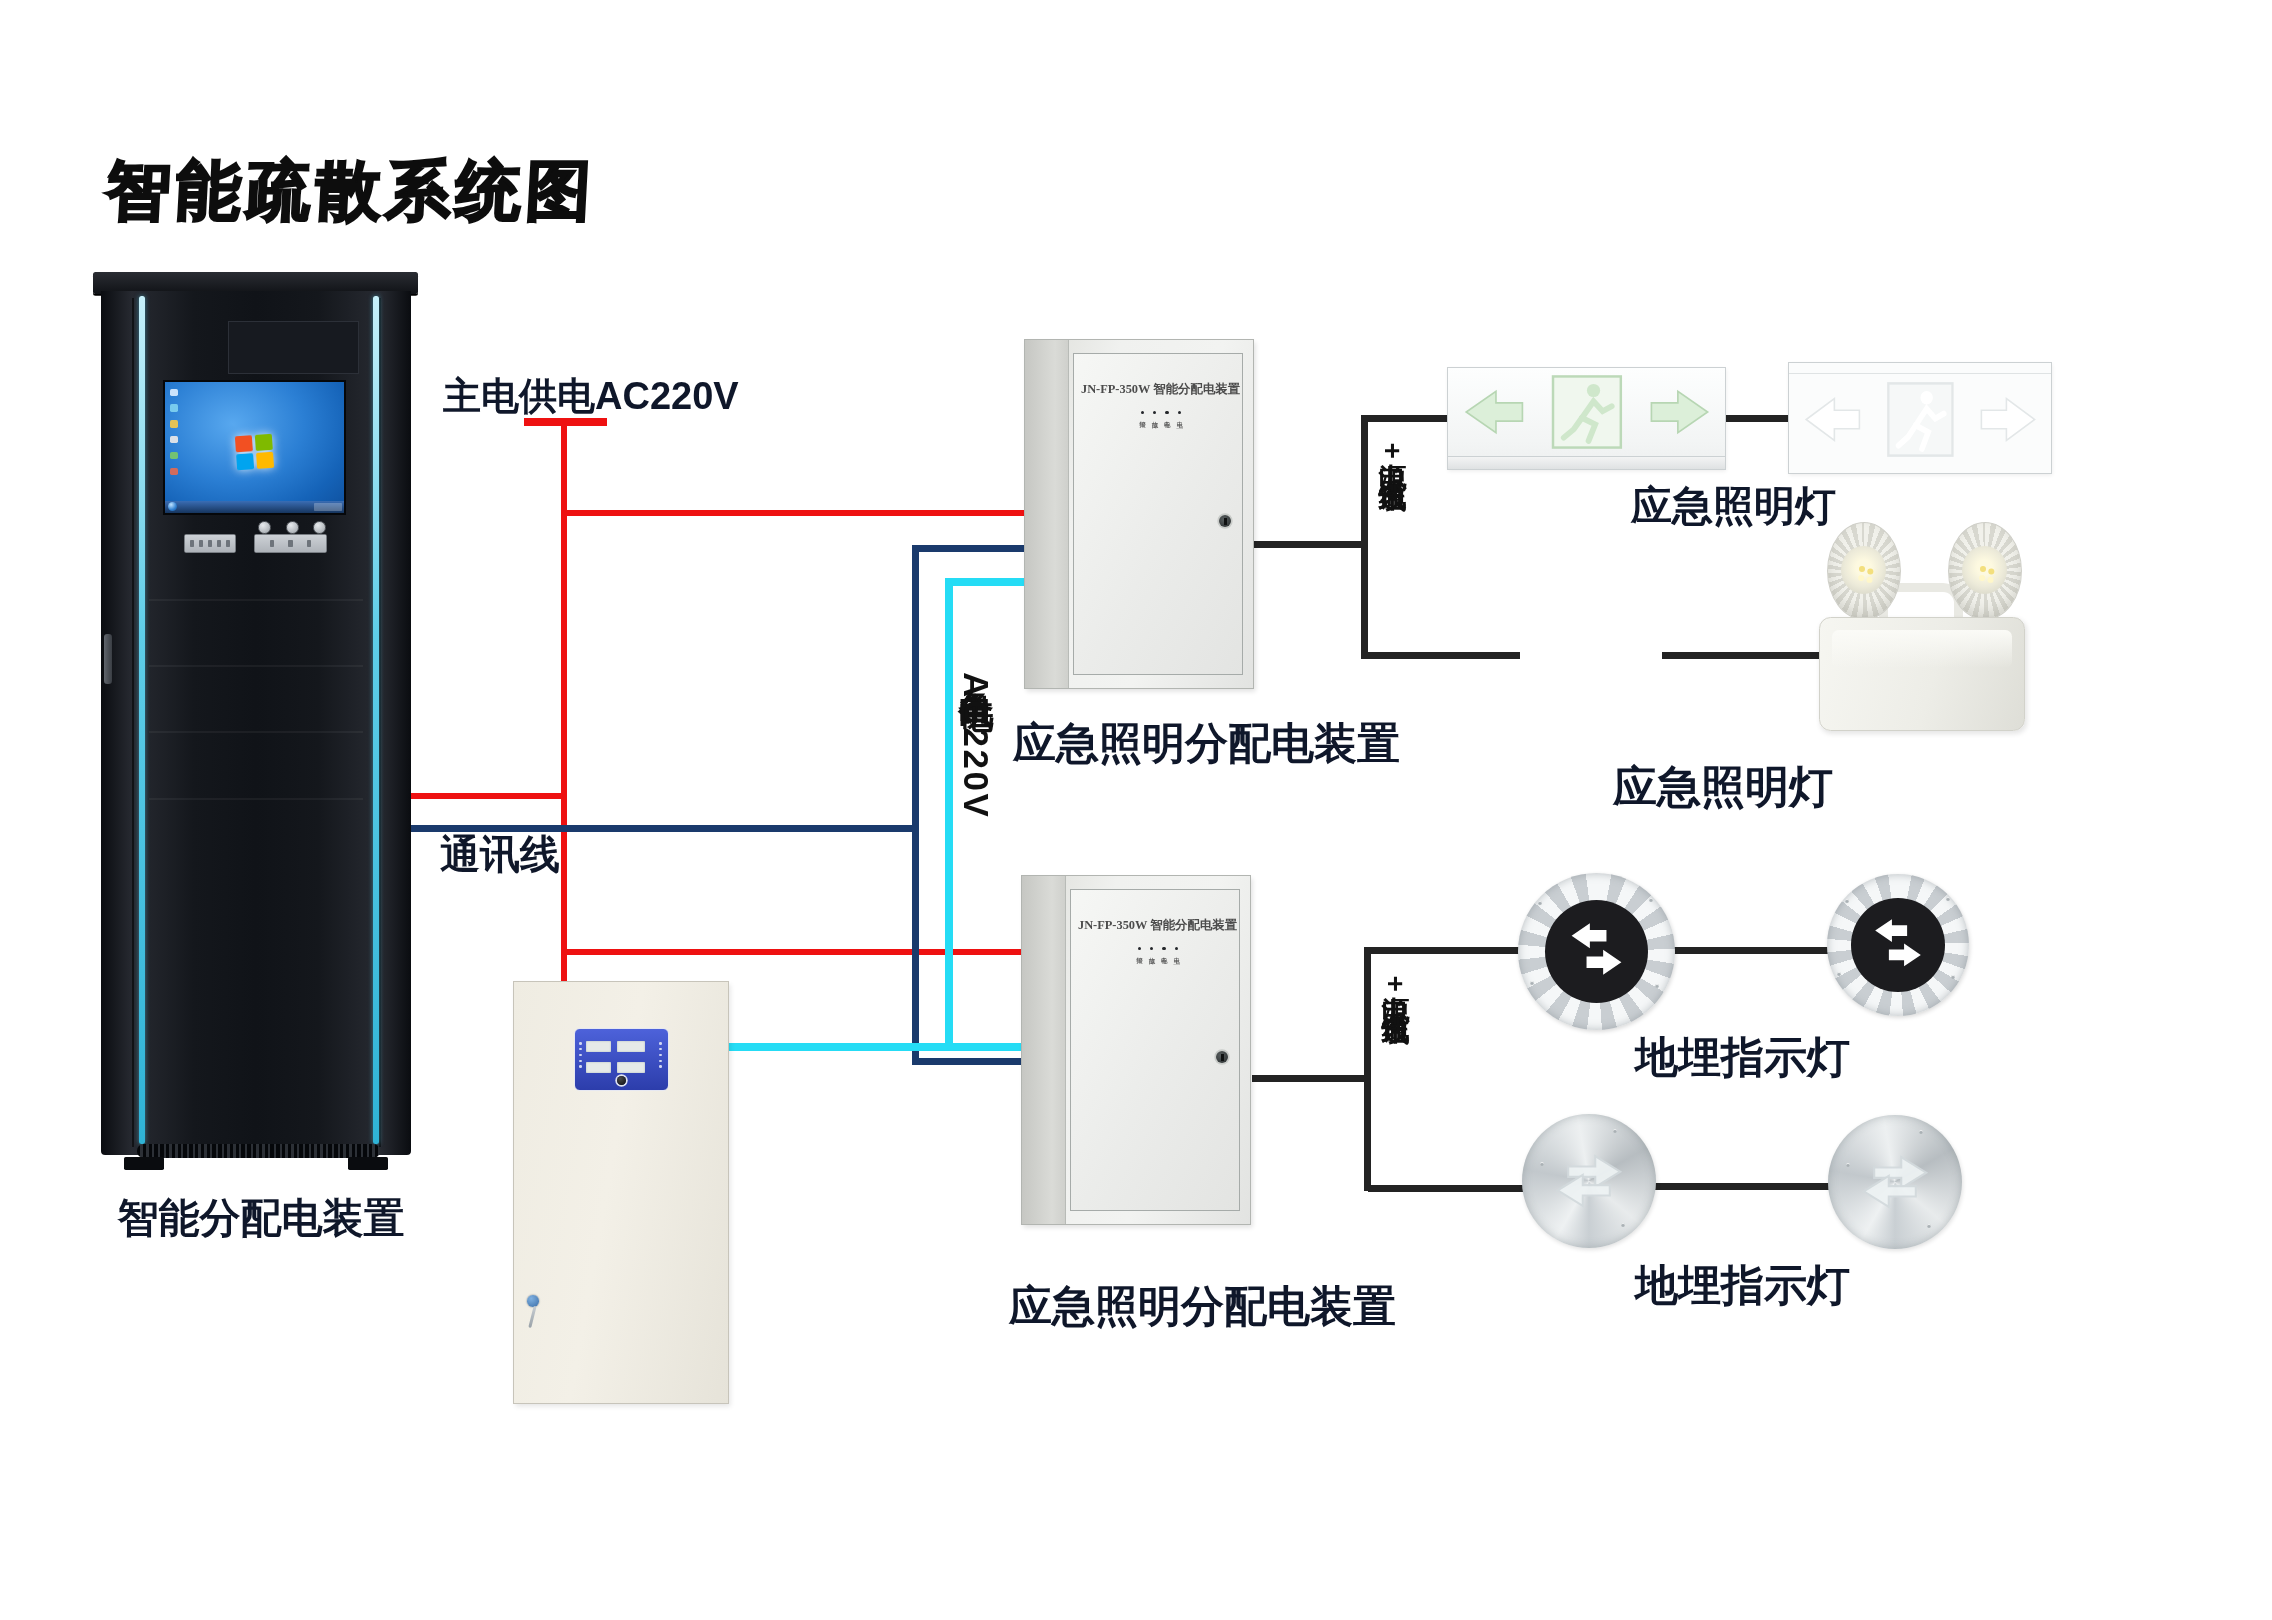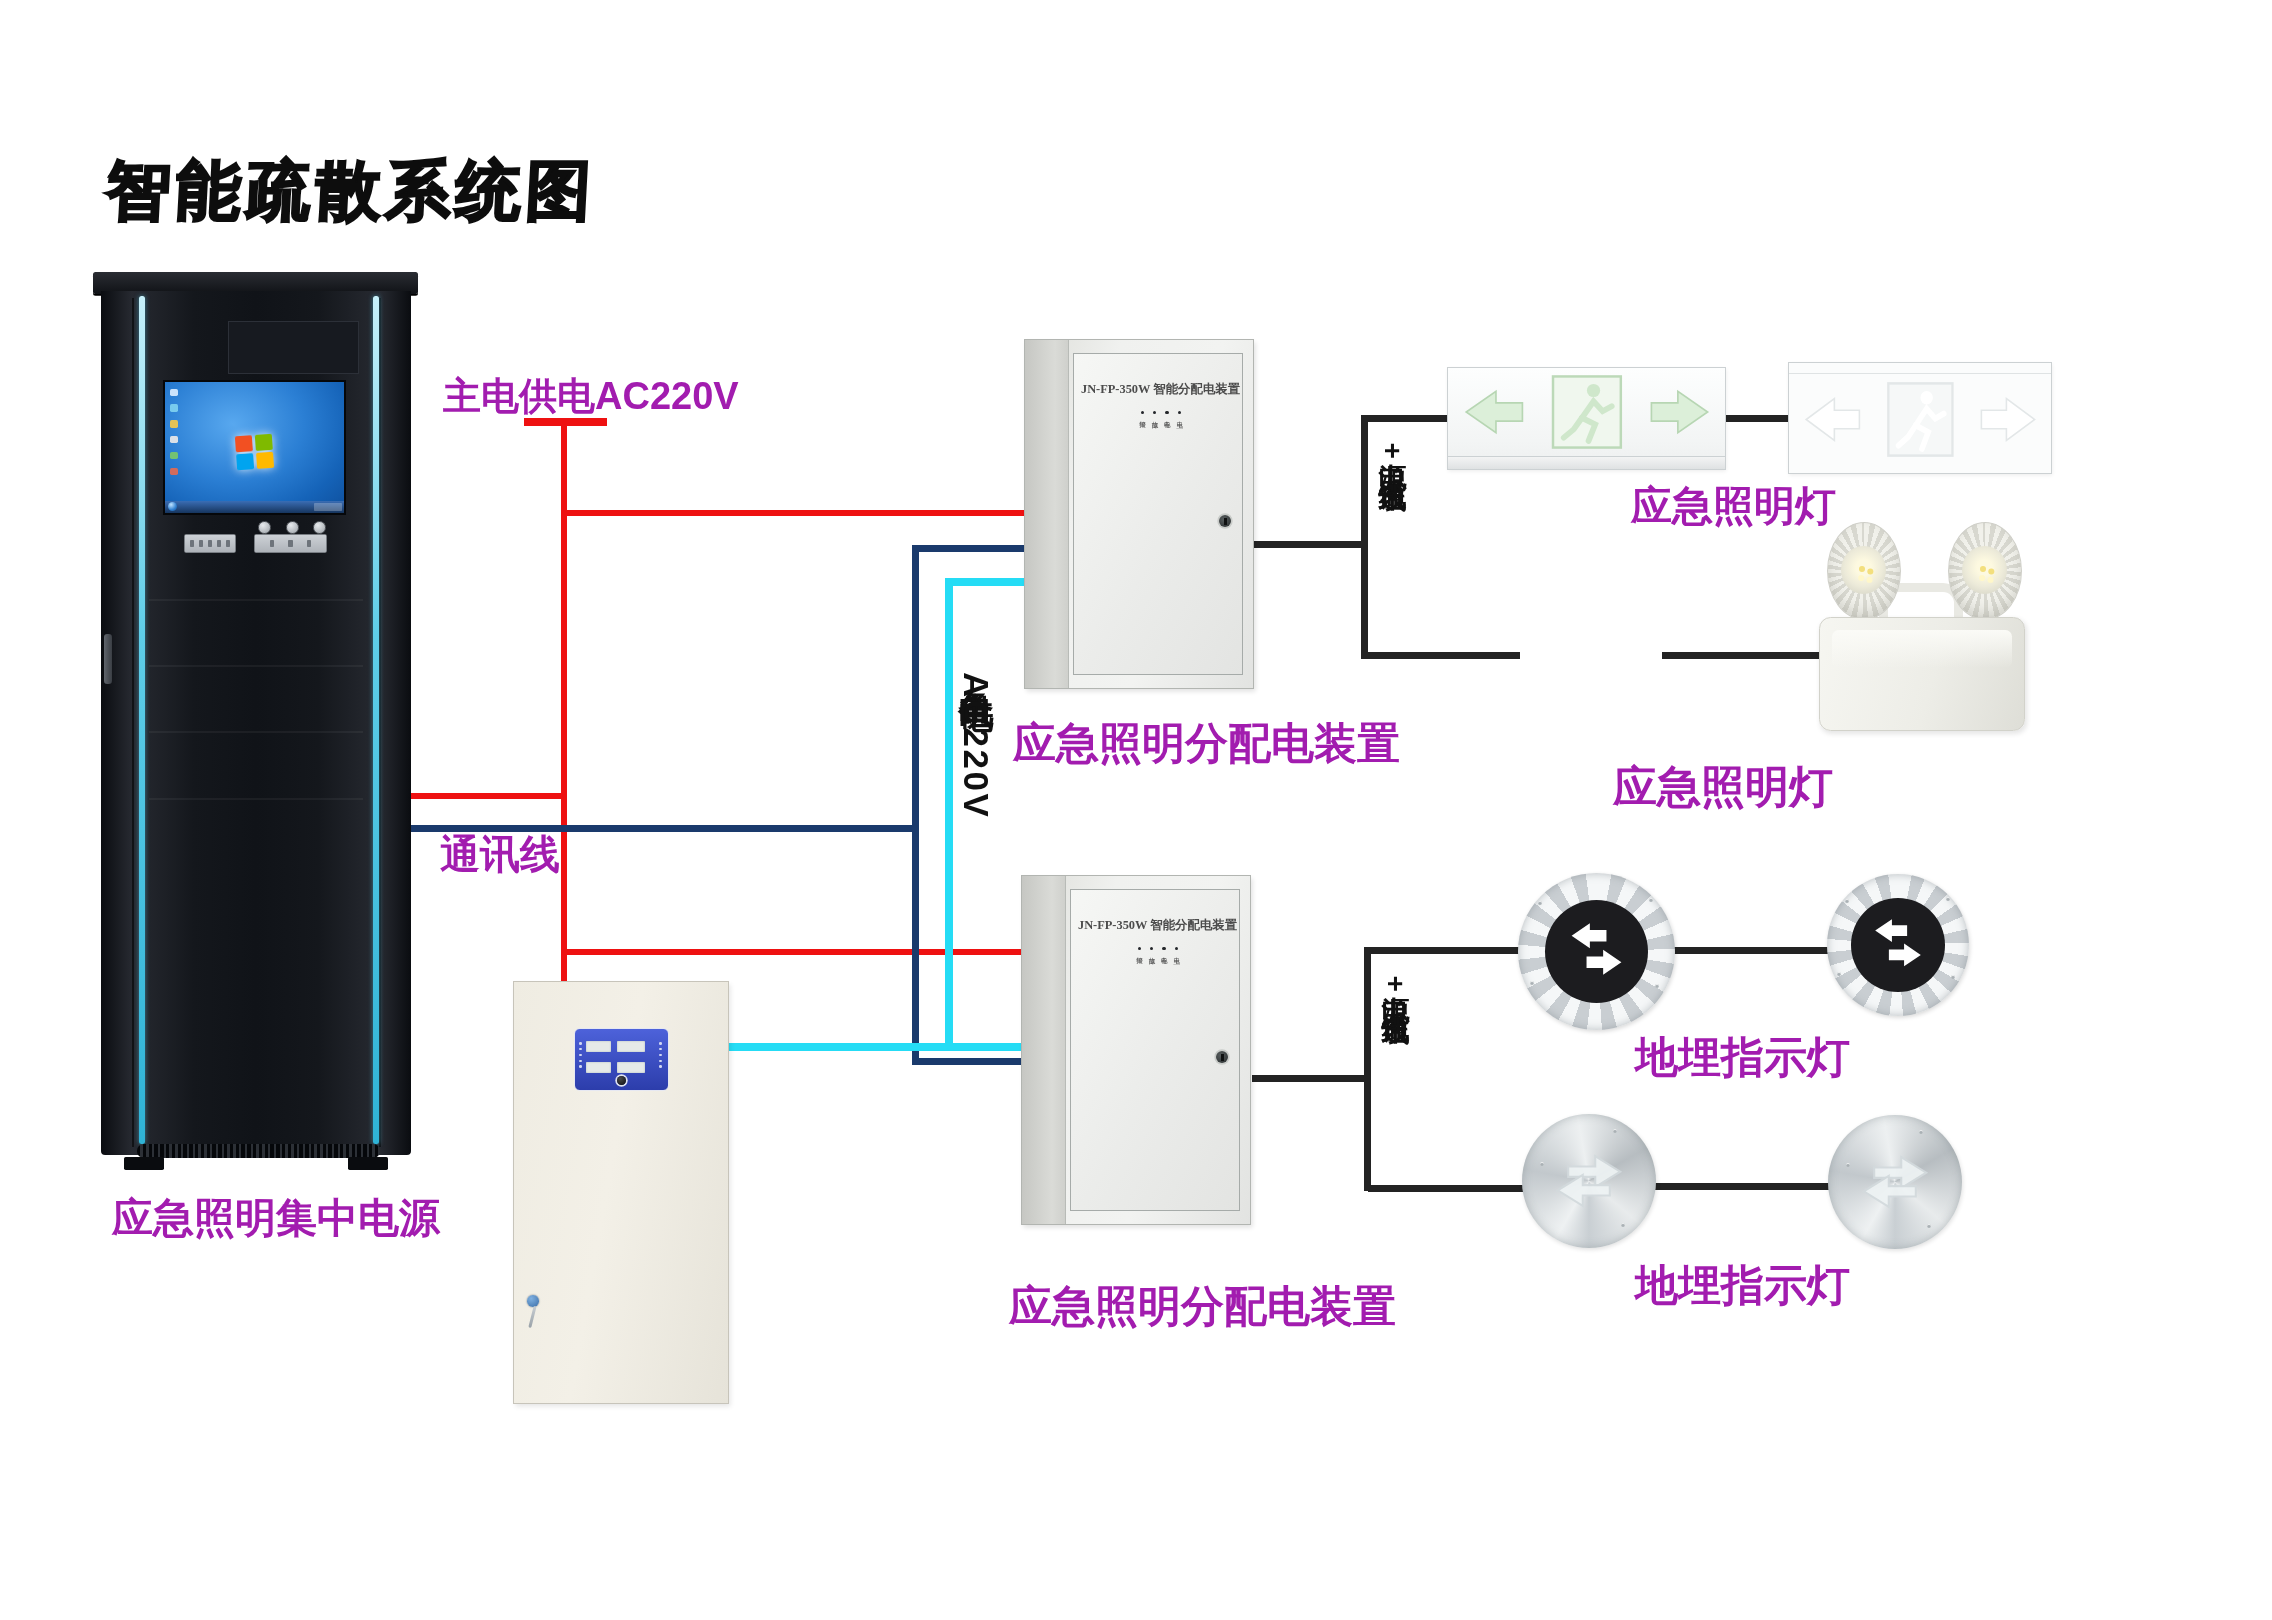--- a/index.html
+++ b/index.html
@@ -1,20 +1,20 @@
 <!DOCTYPE html>
 <html style="font-size:13.2px"><head>
 <meta charset="utf-8">
 <style>
   html,body{margin:0;padding:0;background:#fff;}
   #canvas{position:relative;width:2273px;height:1620px;background:#fff;overflow:hidden;
           font-family:"Liberation Sans",sans-serif;color:#1a1a1a;}
   .abs{position:absolute;}
   .wire{position:absolute;}
-  .caption{position:absolute;font-weight:600;color:#a21caf;white-space:nowrap;}
+  .caption{position:absolute;font-weight:600;color:#0f172a;white-space:nowrap;}
   .vtext{position:absolute;writing-mode:vertical-rl;text-orientation:mixed;font-weight:600;color:#111;white-space:nowrap;}
 
   
   #title{position:absolute;left:106px;top:147px;font-family:"DejaVu Serif",serif;
          font-size:65px;font-weight:900;letter-spacing:5px;color:#0d0d0d;
          -webkit-text-stroke:2.5px #0d0d0d;transform:skewX(-3deg);}
 
   
   .cab-cap{left:93px;top:272px;width:325px;height:21.5px;background:linear-gradient(#2a2d33,#101216);
            border-radius:2.5px;box-shadow:0 1.7px 0 #000;}
@@ -217,21 +217,21 @@
     <div class="cab-panel" style="left:153px;top:243px;width:71px;">
       <i></i>
         <i></i>
         <i></i>
     </div>
     <div class="handle"></div>
     <div class="vent"></div>
     <div class="foot" style="left:23px;"></div>
     <div class="foot" style="left:247px;"></div>
   </div>
-  <div class="caption" style="left:112px;top:1191px;width:298px;text-align:center;font-size:41px;">应急照明集中电源</div>
+  <div class="caption" style="left:112px;top:1191px;width:298px;text-align:center;font-size:41px;">智能分配电装置</div>
 
   <div class="dist-box" style="left:1024px;top:339px;">
     <div class="db-left"></div>
     <div class="db-door"></div>
     <div class="db-model">JN-FP-350W 智能分配电装置</div>
     <div class="db-leds">
       <div class="led-col">
           <span class="led-dot"></span>
           <span class="led-lab">警报</span>
         </div>

